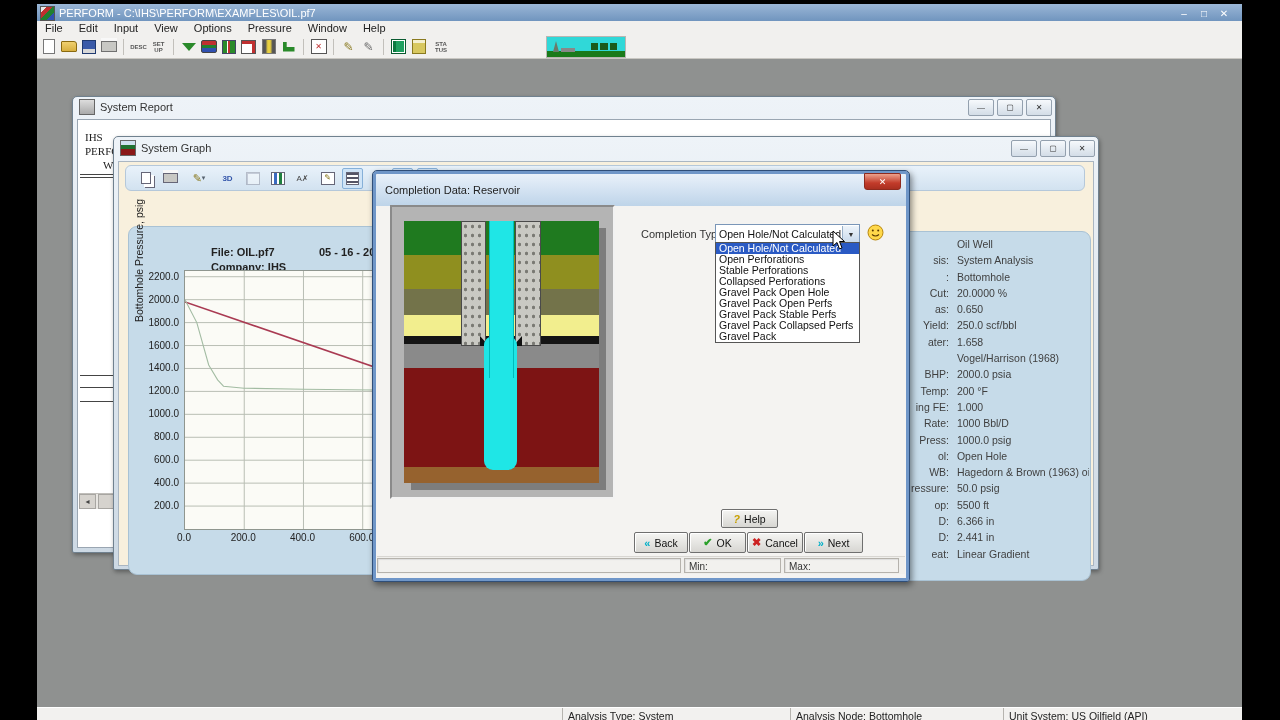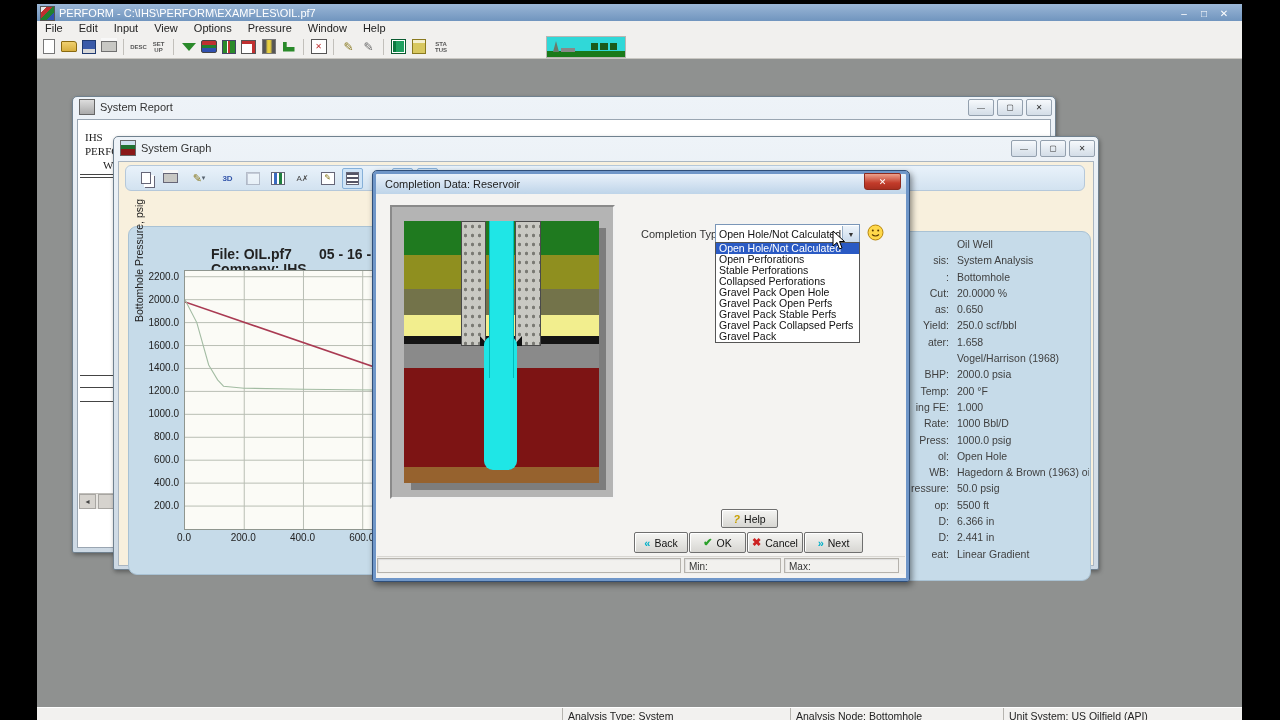--- a/index.html
+++ b/index.html
@@ -42,36 +42,36 @@
   #rpt-thumb{width:24px;height:13px;background:#d6d3ce;border:1px solid #a8a6a2;margin-left:2px;}
   
   #graph-win{left:113px;top:136px;width:984px;height:432px;z-index:2;}
   #graph-body{position:absolute;left:4px;top:24px;width:974px;height:403px;background:#f8f0dd;border:1px solid #aab6c2;}
   #gtoolbar{position:absolute;left:6px;top:3px;width:960px;height:26px;background:linear-gradient(#e9f2fa,#d2e2f0);
             border:1px solid #b5c8da;border-radius:6px;display:flex;align-items:center;gap:4px;padding-left:9px;box-sizing:border-box;}
   .gi{width:19px;height:19px;display:flex;align-items:center;justify-content:center;font-size:11px;color:#55616d;border:1px solid transparent;border-radius:2px;position:relative;}
   .gi.pressed{background:#cfe4f7;border:1px solid #86b0d8;}
   .gi.disabled{opacity:.4;}
   #chart-panel{position:absolute;left:9px;top:64px;width:696px;height:347px;background:#c6dbe9;border:1px solid #a9c2d4;border-radius:9px;}
-  .chart-hdr{position:absolute;font-size:14px;font-weight:bold;color:#222;}
+  .chart-hdr{position:absolute;font-size:11px;font-weight:bold;color:#222;}
   #plot-area{position:absolute;left:65px;top:108px;width:622px;height:258px;background:#fbfbf6;border:1px solid #8f968f;}
   #plot-svg{position:absolute;left:0;top:0;}
   #ytick-labels{position:absolute;left:8px;top:108px;width:54px;height:258px;}
   .ytick{position:absolute;right:2px;font-size:10px;color:#222;width:100%;text-align:right;}
   #xtick-labels{position:absolute;left:65px;top:370px;width:622px;height:12px;}
   .xtick{position:absolute;top:0;width:44px;text-align:center;font-size:10px;color:#222;}
   #ylab{position:absolute;left:14px;top:160px;font-size:10.5px;color:#222;transform:rotate(-90deg);transform-origin:left top;white-space:nowrap;}
   #data-panel{position:absolute;left:677px;top:69px;width:295px;height:350px;background:#c6dbe9;border:1px solid #a9c2d4;border-radius:9px;padding-top:4px;box-sizing:border-box;}
   .prow{height:16.3px;line-height:16.3px;white-space:nowrap;font-size:10.5px;color:#3f3f3f;}
   .plabel{display:inline-block;width:152px;text-align:right;}
   .pvalue{display:inline-block;margin-left:5px;width:132px;overflow:hidden;vertical-align:top;}
   
   #dialog{left:372px;top:170px;width:536px;height:410px;z-index:10;border:1px solid #2f4e78;border-radius:5px 5px 3px 3px;
           background:#f4f3f1;box-shadow:inset 0 0 0 3px #6f96c8, 2px 3px 6px rgba(0,0,0,.45);}
-  #dlg-title{position:absolute;left:3px;top:3px;width:530px;height:20px;border-radius:3px 3px 0 0;
+  #dlg-title{position:absolute;left:3px;top:3px;width:530px;height:32px;border-radius:3px 3px 0 0;
              background:linear-gradient(#e9f1fa,#bed4e9);display:flex;align-items:center;font-size:11px;color:#222;padding-left:9px;box-sizing:border-box;}
   #dlg-close{position:absolute;right:8px;top:2px;width:35px;height:15px;border:1px solid #8e2a1e;border-radius:0 2px 3px 3px;
              background:linear-gradient(#eda18c,#c23b2a 60%,#a92f20);color:#fff;font-size:9px;display:flex;align-items:center;justify-content:center;}
   #img-frame{position:absolute;left:17px;top:34px;width:221px;height:290px;background:#b4b4b4;
              border:2px solid;border-color:#8a8a8a #f2f2f2 #f2f2f2 #8a8a8a;}
   #geo{position:absolute;left:12px;top:14px;width:195px;height:262px;box-shadow:7px 7px 0 #7d7d7d;
        background:linear-gradient(180deg,#1f7a1f 0 13%,#8f8f1f 13% 26%,#73734a 26% 36%,#f2ee8e 36% 44%,#141414 44% 47%,#8a8a8a 47% 56%,#7d1414 56% 94%,#96622e 94% 100%);}
   .casing{position:absolute;top:0;width:12%;height:47%;background:#c9c9c3;border:1px solid #4a4a4a;
           background-image:radial-gradient(#7a7a74 1.2px,transparent 1.7px);background-size:7px 9px;}
   .shoe{position:absolute;bottom:0;width:0;height:0;border-bottom:10px solid #111;}

